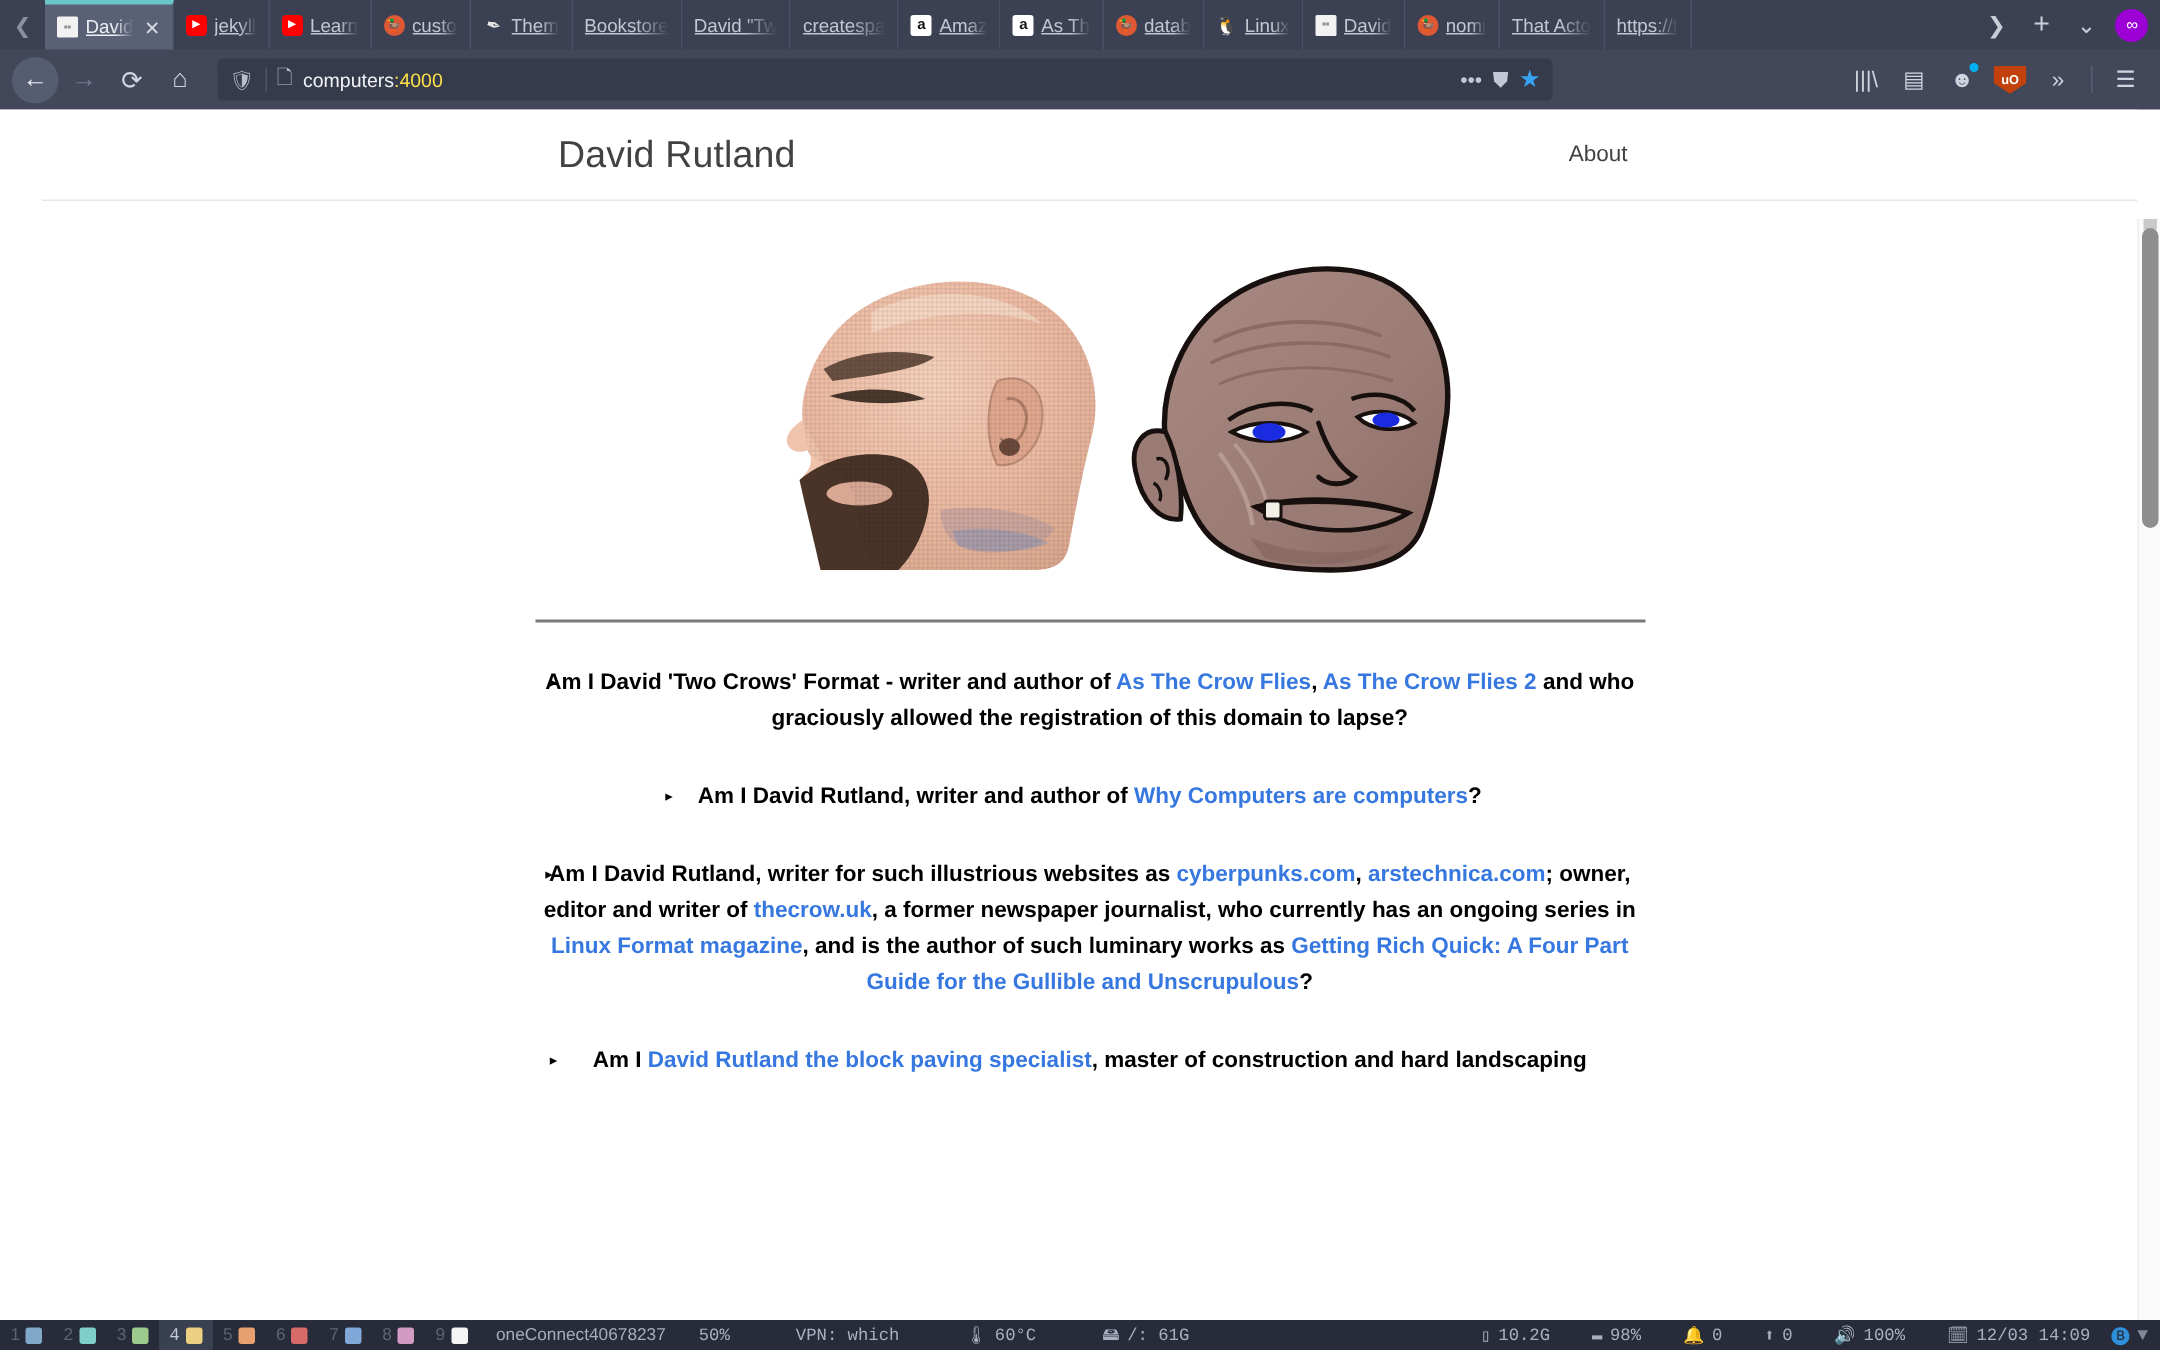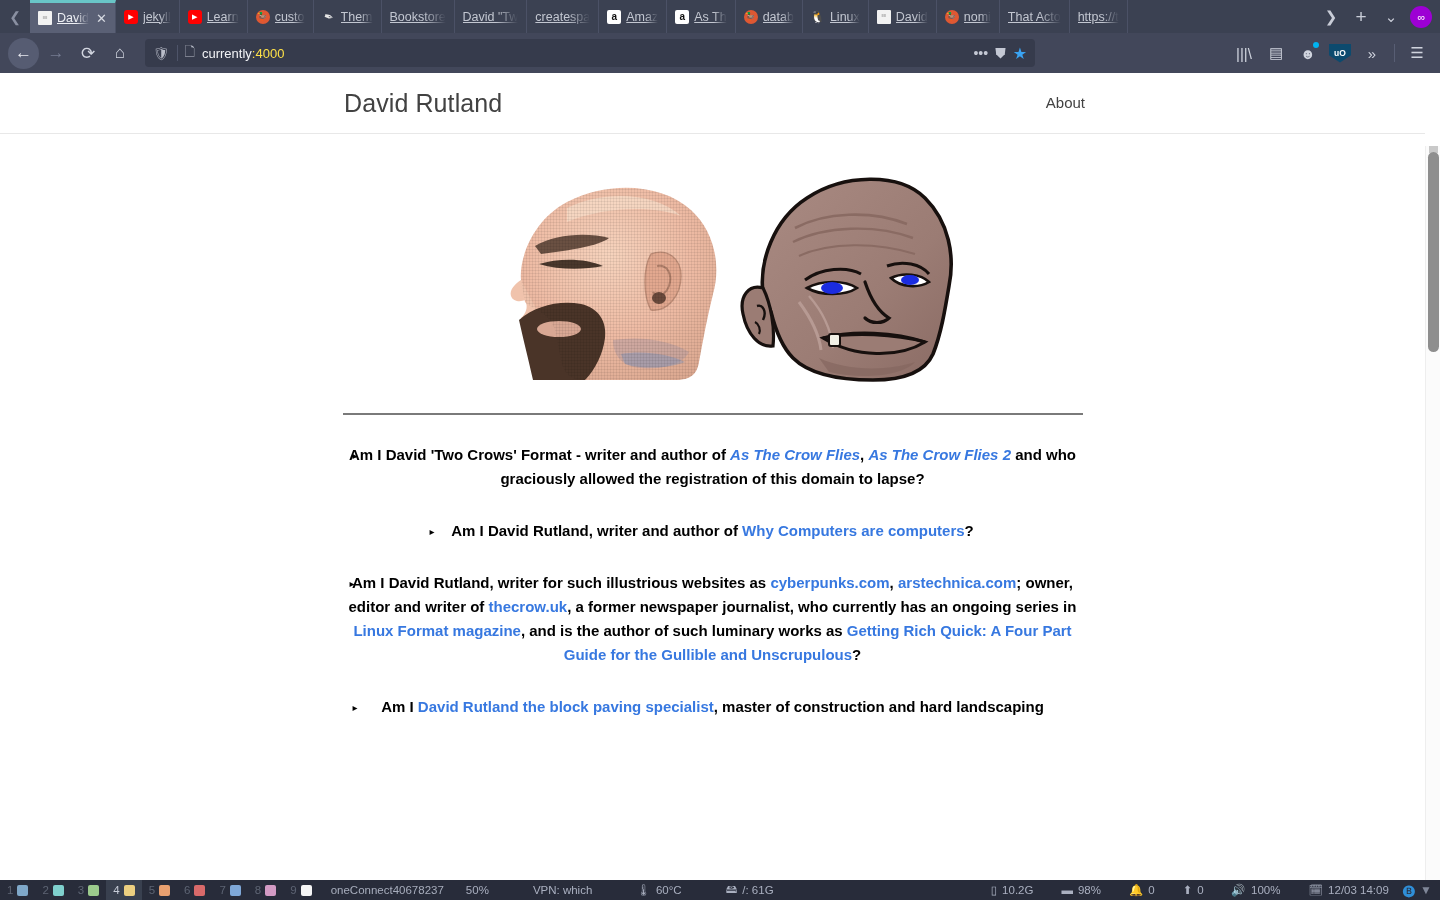--- a/index.html
+++ b/index.html
@@ -92,32 +92,32 @@
   .urlbar .divider { width:1px; height:16px; background:#4e5469; }
   .urlbar .pageicon { color:#b9bdc9; font-size:13px; }
   .urltext { color:#f2f3f6; font-size:13px; flex:1; white-space:nowrap; }
   .urltext .dim { color:#fde047; }
   .urlbar .u-ico { color:#c4c8d4; font-size:14px; }
   .urlbar .star { color:#3aa3f2; font-size:16px; }
   .navbar-right { margin-left:auto; display:flex; align-items:center; gap:2px; padding-left:6px;}
   .nb-ico { width:30px; height:30px; display:flex; align-items:center; justify-content:center; color:#d0d4de; font-size:15px; position:relative;}
   .nb-ico .dot { position:absolute; top:4px; right:4px; width:6px; height:6px; border-radius:50%; background:#00b3f0; }
   .ublock {
-    width:22px; height:19px; background:#0c4a6e; color:#fff; font-size:8.5px; font-weight:bold;
+    width:22px; height:19px; background:#c2410c; color:#fff; font-size:8.5px; font-weight:bold;
     display:flex; align-items:center; justify-content:center;
     clip-path: polygon(0 0, 100% 0, 100% 62%, 50% 100%, 0 62%);
   }
   .nb-sep { width:1px; height:18px; background:#585e74; margin:0 5px; }
 
   
   .viewport {
     position:absolute; top:73px; left:0; width:1440px; height:807px;
     background:#ffffff; overflow:hidden;
   }
-  .page { width:1425px; height:807px; background:#fff; position:relative; }
+  .page { width:1425px; height:807px; background:#fff; position:relative;padding-left:28px; }
 
   .site-header {
     height: 61px; border-bottom: 1px solid #e8e8e8;
     display:flex; align-items:center;
     padding: 0 340px 0 344px;
   }
   .site-title { font-size: 25px; color:#424242; font-weight:400; letter-spacing:.1px; }
   .site-nav { margin-left:auto; }
   .site-nav a { color:#424242; font-size:15px; text-decoration:none; }
 
@@ -142,21 +142,21 @@
   }
   .qitem.q1 { width: 740px; }
   .qitem.q1 .bullet { left: 10px; top: 1px; }
   .qitem.q2 { width: 740px; }
   .qitem.q2 .bullet { left: 87px; top: 1px; }
   .qitem.q3 { width: 740px; }
   .qitem.q3 .bullet { left: 7px; top: 1px; }
   .qitem.q4 { width: 740px; }
   .qitem.q4 .bullet { left: 10px; top: 1px; }
   .qitem a { color:#3778e0; text-decoration:none; }
-  .em-link { color:#3778e0; font-style: italic; }
+  .em-link { color:#3778e0; }
 
   
   .scrollbar {
     position:absolute; top:73px; right:0; width:15px; height:807px; background:#fbfbfb;
     border-left:1px solid #eee;
   }
   .scrollbar .thumb {
     position:absolute; top:6px; left:2px; width:11px; height:200px;
     background:#8e8e8e; border-radius:6px;
   }
@@ -172,21 +172,21 @@
     color:#aab0c0; font-size:11.5px;
   }
   .ws { display:flex; align-items:center; height:20px; }
   .ws-item {
     display:flex; align-items:center; gap:4px; padding: 0 7px; height:20px;
     color:#5d6473;
   }
   .ws-item.active { background:#39404f; color:#c7ccd8; }
   .ws-sq { width:11px; height:11px; border-radius:2px; }
   .tb-title { color:#a7adbc; margin-left:12px; }
-  .tb-seg { display:flex; align-items:center; gap:5px; }
+  .tb-seg { display:flex; align-items:center; gap:5px;font-family:Liberation Mono, monospace; }
   .tb-right { margin-left:auto; display:flex; align-items:center; }
   .tb-right .tb-seg { padding: 0 14px; }
   .tb-mid { display:flex; align-items:center; }
   .tb-mid .tb-seg { padding: 0 22px; }
   .bt { color:#2f8fd8; font-size:12px; }
   .wifi { color:#7f8798; font-size:12px; }
 </style>
 </head>
 <body>
 
@@ -270,21 +270,21 @@
     <div class="nav-btn back">←</div>
     <div class="nav-btn fwd">→</div>
     <div class="nav-btn">⟳</div>
     <div class="nav-btn">⌂</div>
 
     <div class="urlbar">
       <span class="shield">🛡</span>
       <span class="divider"></span>
       <span class="pageicon">🗋</span>
       <span class="urltext">
-        <span>currently</span><span class="dim">:4000</span>
+        <span>computers</span><span class="dim">:4000</span>
       </span>
       <span class="u-ico">•••</span>
       <span class="u-ico">⛊</span>
       <span class="star">★</span>
     </div>
 
     <div class="navbar-right">
       <div class="nb-ico">|||\</div>
       <div class="nb-ico">▤</div>
       <div class="nb-ico">☻<span class="dot"></span></div>

